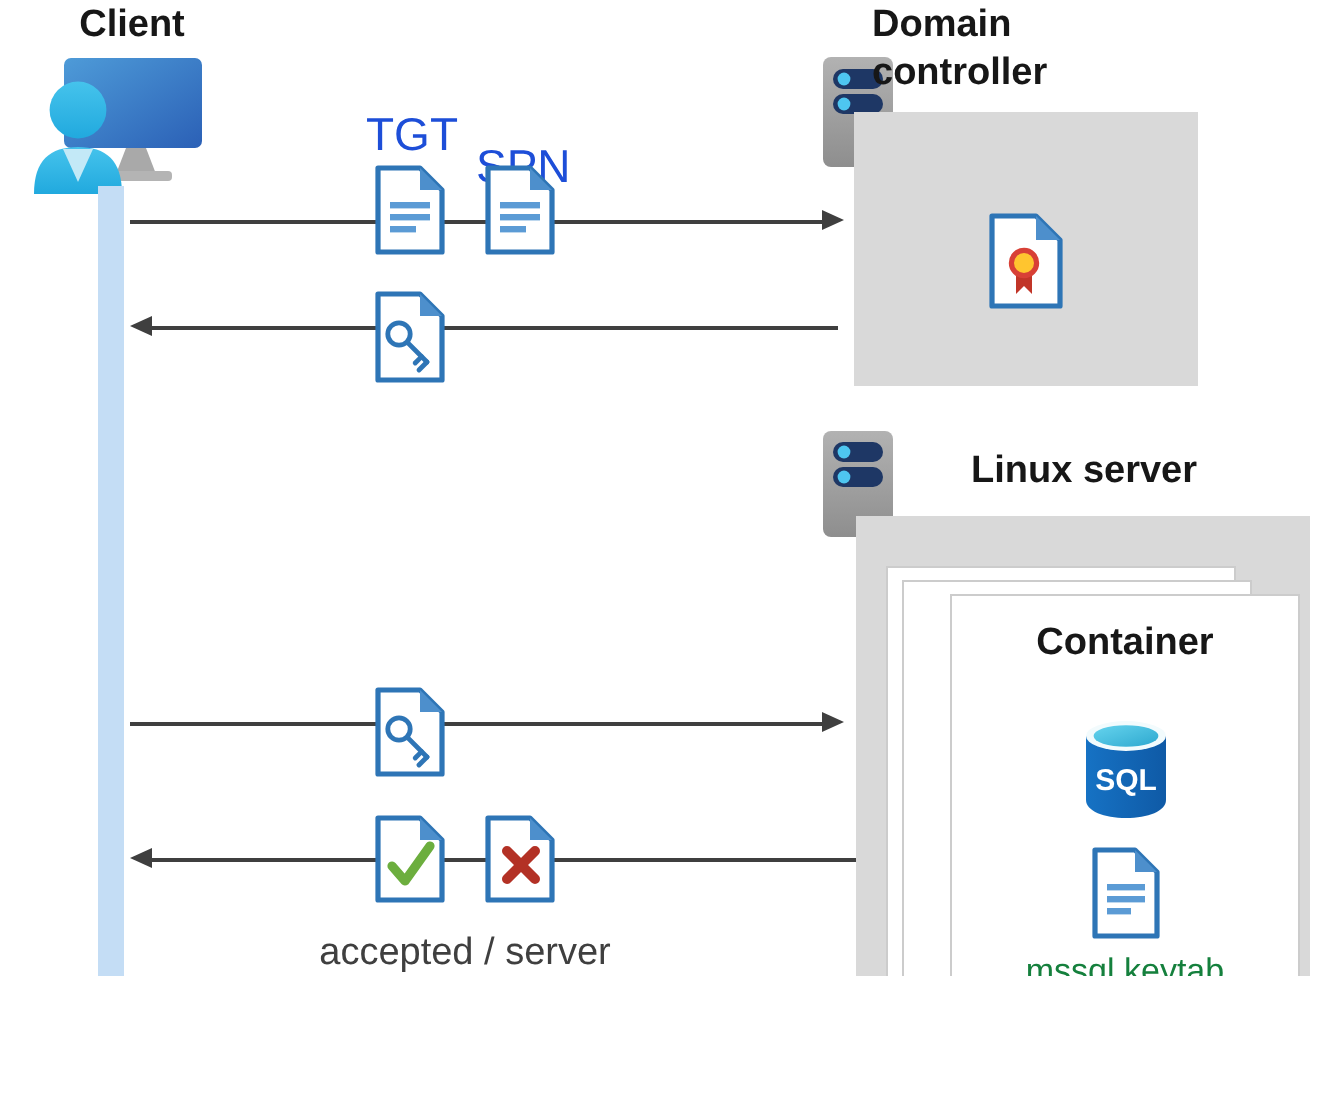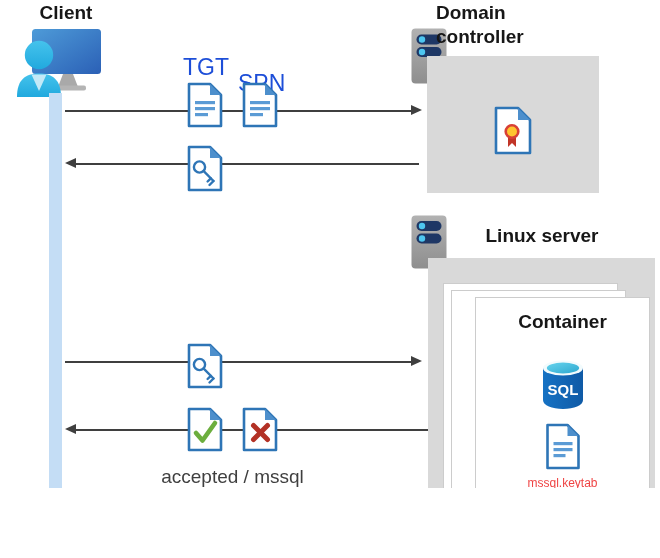--- a/index.html
+++ b/index.html
@@ -4,21 +4,21 @@
 <style>
   html,body{margin:0;padding:0;background:#ffffff;}
   .stage{
     position:relative;width:660px;height:488px;background:#ffffff;overflow:hidden;
     font-family:"Liberation Sans", sans-serif;
   }
   .abs{position:absolute;}
   .heading{font-weight:bold;font-size:19px;color:#171717;line-height:24px;}
   .msglabel{font-size:23px;color:#1d4ed8;}
   .caption{font-size:19px;color:#3f3f3f;}
-  .keytab{font-size:12px;color:#ef4444;}
+  .keytab{font-size:17px;color:#15803d;}
   .center{text-align:center;}
   .graybox{background:#d9d9d9;}
   .lifeline{background:#c4ddf5;}
   .hline{height:2px;background:#3f3f3f;}
   .arrowhead-right{width:0;height:0;border-top:5.5px solid transparent;border-bottom:5.5px solid transparent;border-left:11px solid #3f3f3f;}
   .arrowhead-left{width:0;height:0;border-top:5.5px solid transparent;border-bottom:5.5px solid transparent;border-right:11px solid #3f3f3f;}
   .card{position:absolute;width:175px;height:220px;background:#ffffff;border:1px solid #cccccc;box-sizing:border-box;}
   svg{display:block;}
 </style>
 </head>
@@ -187,15 +187,15 @@
 
   <svg class="abs" style="left:240px;top:407px;" width="40" height="45" viewBox="0 0 40 45">
     <path d="M4 2 H25 L36 13 V43 H4 Z" fill="#ffffff" stroke="#2e75b6" stroke-width="2.6" stroke-linejoin="round"></path>
     <path d="M25 2 V13 H36 Z" fill="#4d8fcc"></path>
     <g stroke="#b33125" stroke-width="5" stroke-linecap="round">
       <line x1="13.5" y1="18.5" x2="27.5" y2="32.5"></line>
       <line x1="27.5" y1="18.5" x2="13.5" y2="32.5"></line>
     </g>
   </svg>
 
-  <div class="abs caption center" style="left:130px;top:466px;width:205px;">accepted / mssql</div>
+  <div class="abs caption center" style="left:130px;top:466px;width:205px;">accepted / server</div>
 
 </div>
 
 </body></html>

